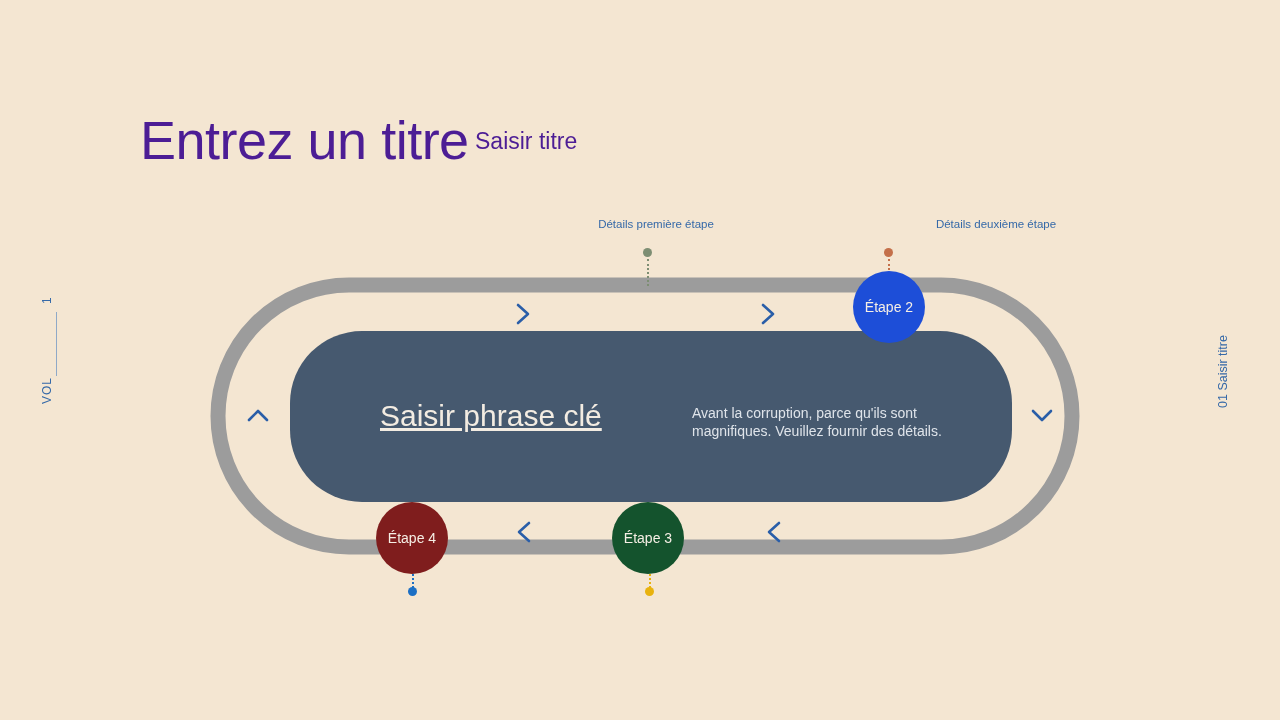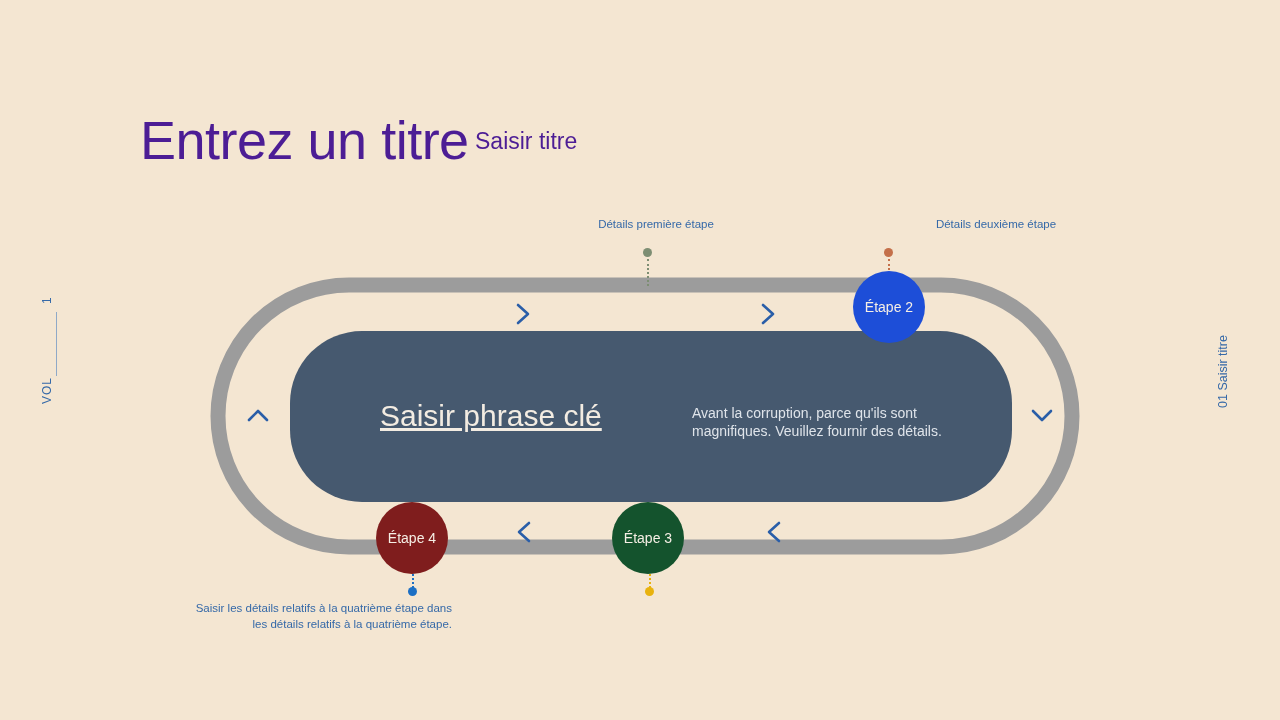--- a/index.html
+++ b/index.html
@@ -246,17 +246,16 @@
     <div class="conn-dot" style="left:-4px;top:13px;background:#e8b20e"></div>
   </div>
 
   <div class="step-node" style="left:376px;top:502px;background:#7f1d1d">
     <span>Étape 4</span>
   </div>
   <div class="conn" style="left:412px;top:574px;height:22px">
     <div class="conn-line" style="top:0;height:14px;border-color:#1c6fc4"></div>
     <div class="conn-dot" style="left:-4px;top:13px;background:#1c6fc4"></div>
   </div>
-  <div class="step-caption cap-bottom" style="left:180px;top:600px;width:272px">Saisir les détails relatifs à la quatrième étape dans les détails relatifs à la quatrième étape.</div>
 
   <div id="panel-heading">Saisir phrase clé</div>
   <div id="panel-body">Avant la corruption, parce qu'ils sont magnifiques. Veuillez fournir des détails.</div>
 </div>
 
 </body></html>

